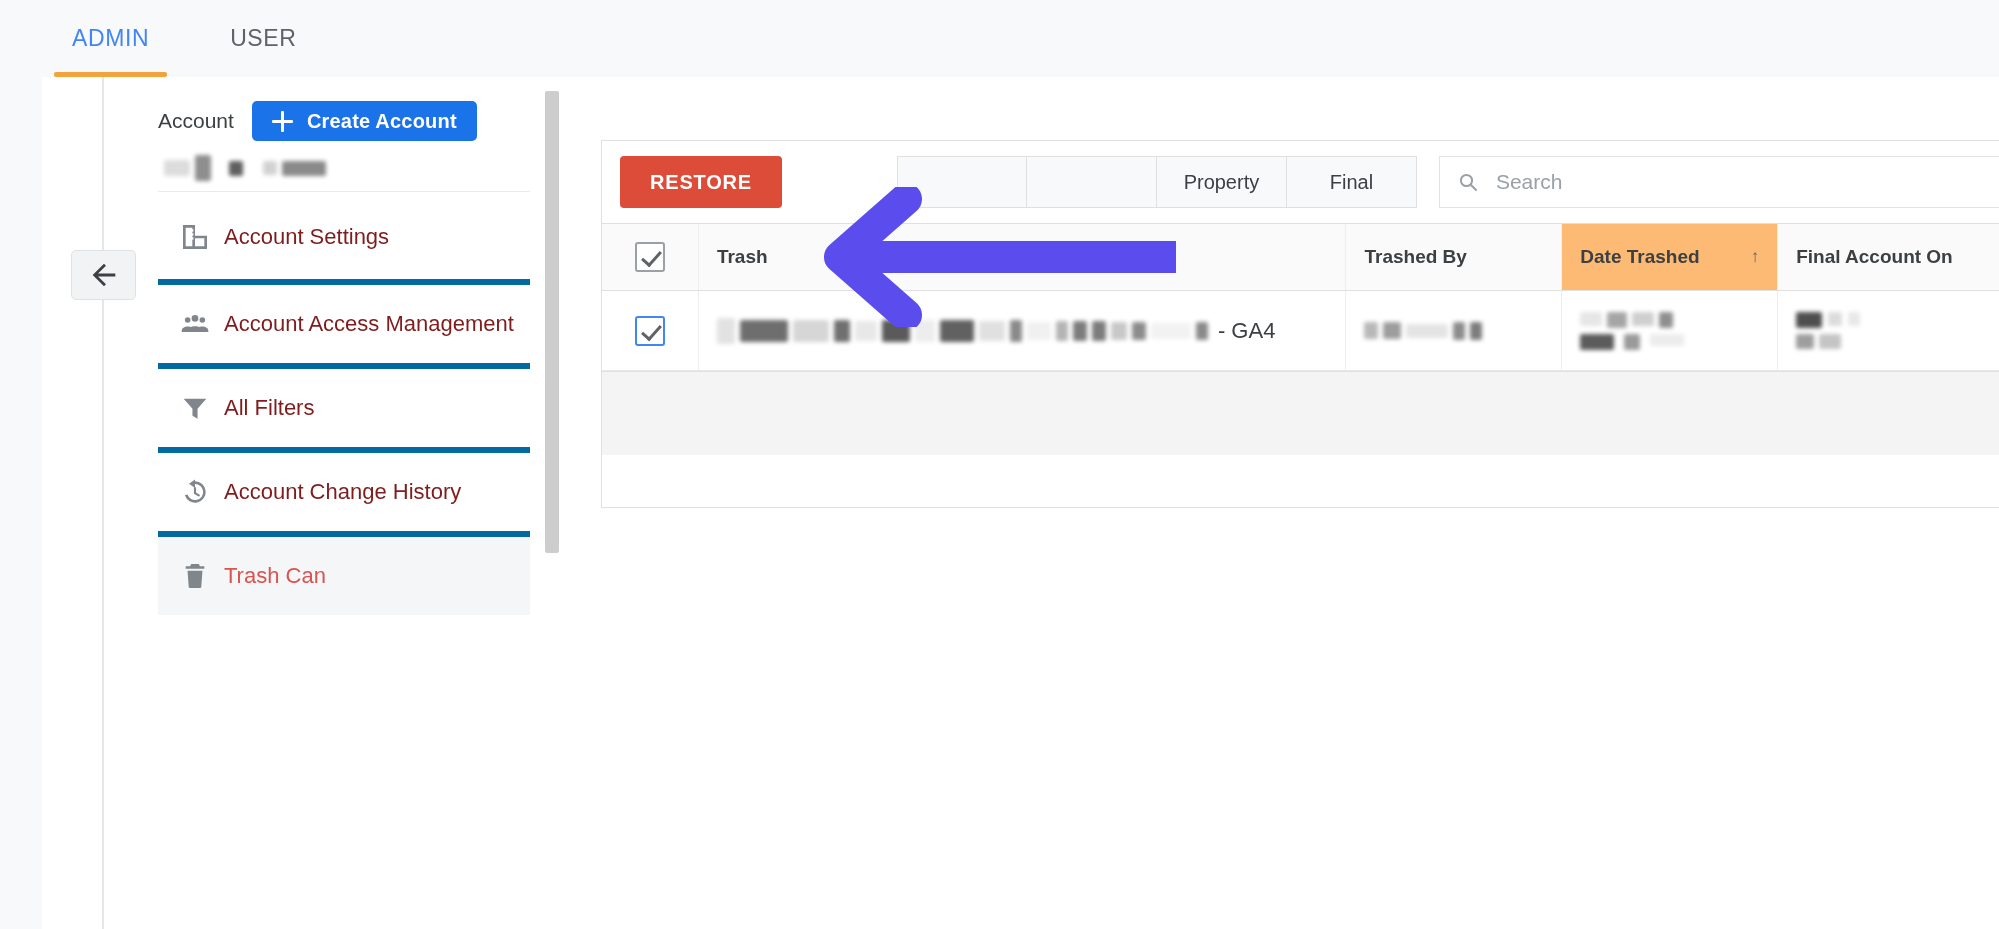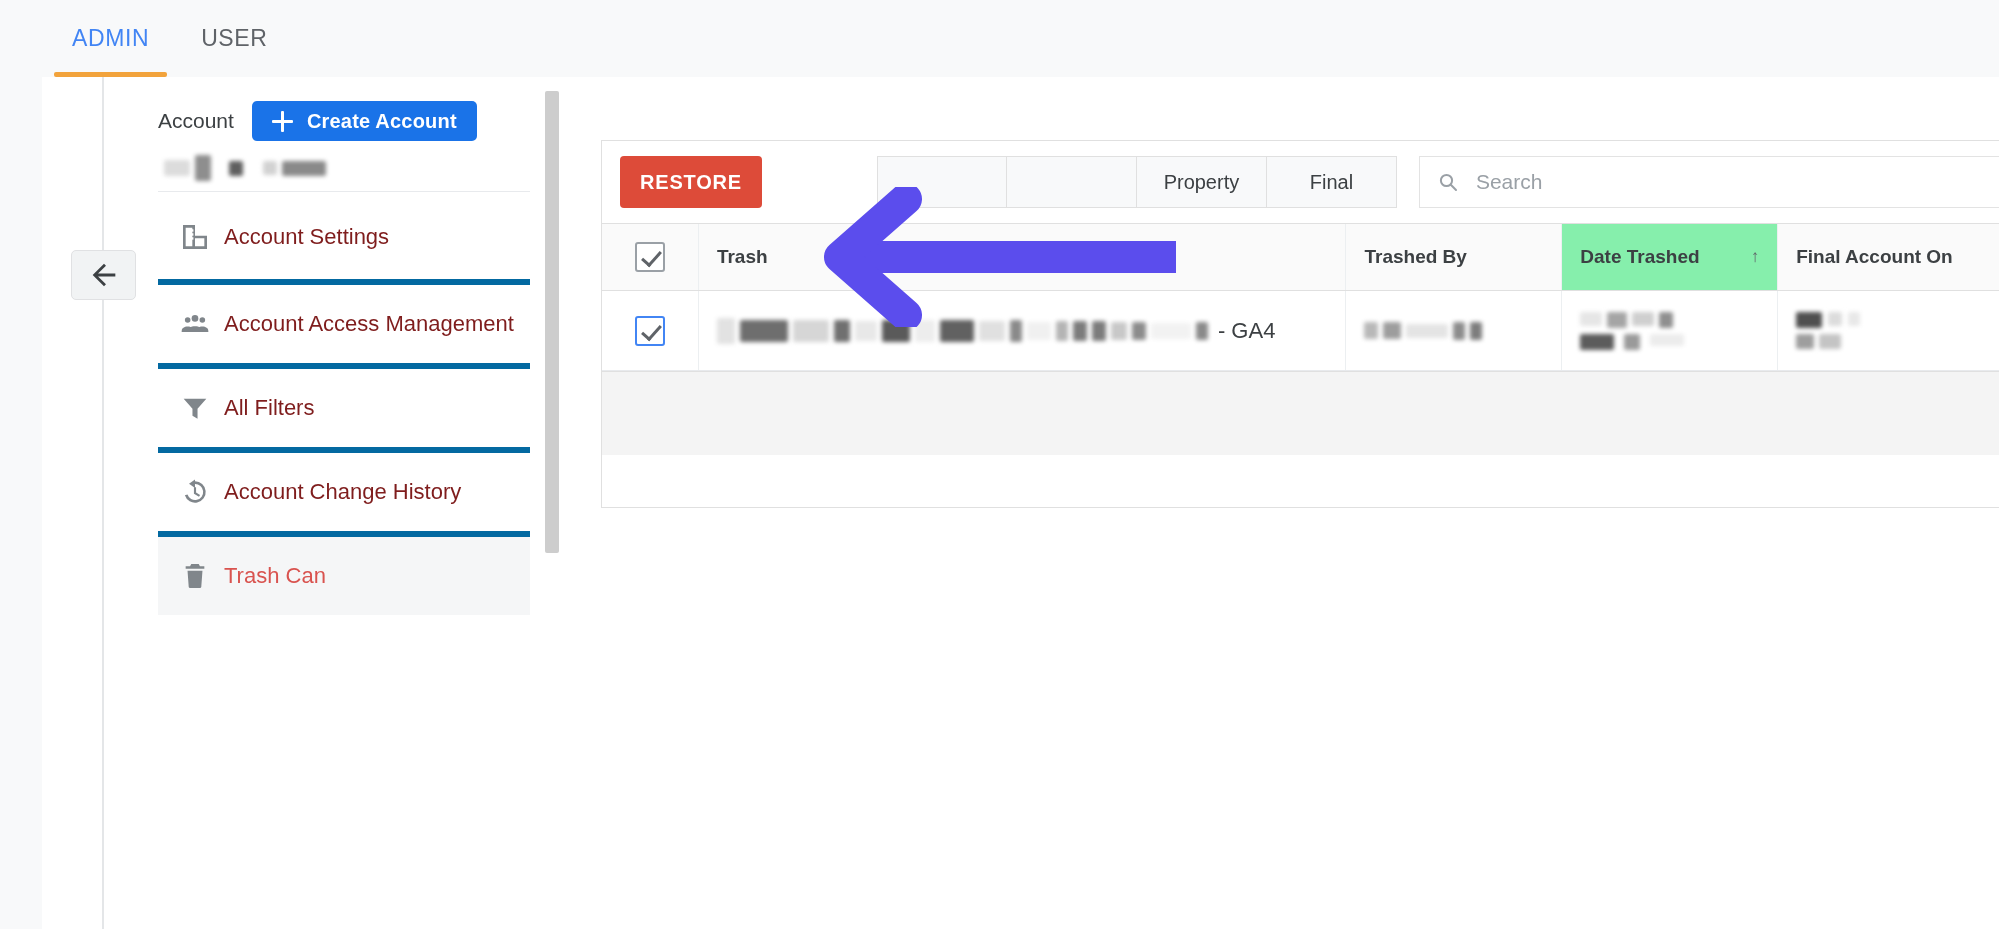--- a/index.html
+++ b/index.html
@@ -10,21 +10,21 @@
     font-family: "Liberation Sans", sans-serif;
     overflow: hidden;
   }
 
   #root { position: relative; width: 1999px; height: 929px; background: #ffffff; }
 
   
   .tabbar {
     position: absolute; left: 0; top: 0; width: 1999px; height: 77px;
     background: #f8f9fa;
-    display: flex; align-items: flex-start;
+    display: flex; align-items: flex-start; gap: 29px;
   }
   .tab {
     position: relative;
     height: 77px;
     padding: 0 26px;
     display: flex; align-items: center; justify-content: center;
     font-size: 23px; letter-spacing: 0.6px;
     color: #5f6368;
     cursor: pointer;
   }
@@ -138,21 +138,21 @@
   }
   .toolbar {
     position: relative; height: 82px;
     display: flex; align-items: center;
     padding: 0 18px;
     background: #ffffff;
   }
   .restore-btn {
     background: #dd4b39; color: #ffffff;
     border: none; border-radius: 4px;
-    height: 52px; padding: 0 20px;
+    height: 52px; padding: 0 30px;
     font-size: 20px; font-weight: bold; letter-spacing: 0.8px;
     cursor: pointer;
     font-family: "Liberation Sans", sans-serif;
   }
   .segmented {
     display: flex; margin-left: 115px; height: 52px;
   }
   .seg-btn {
     min-width: 130px; padding: 0 24px;
     display: flex; align-items: center; justify-content: center;
@@ -190,21 +190,21 @@
   }
   .th {
     display: flex; align-items: center;
     height: 100%;
     font-size: 19px; font-weight: bold; color: #3c4043;
     border-left: 1px solid #eceff1;
     padding: 0 18px;
     cursor: pointer;
   }
   .th.first { border-left: none; }
-  .th.sorted { background: #86efac; }
+  .th.sorted { background: #fdba74; }
   .col-check { width: 96px; justify-content: center; padding: 0; }
   .col-name  { width: 648px; }
   .col-by    { width: 216px; }
   .col-date  { width: 216px; }
   .col-final { width: 254px; }
   .sort-arrow { margin-left: auto; font-size: 17px; color: #5f6368; }
 
   .trow {
     display: flex; align-items: center;
     height: 80px; background: #ffffff;

